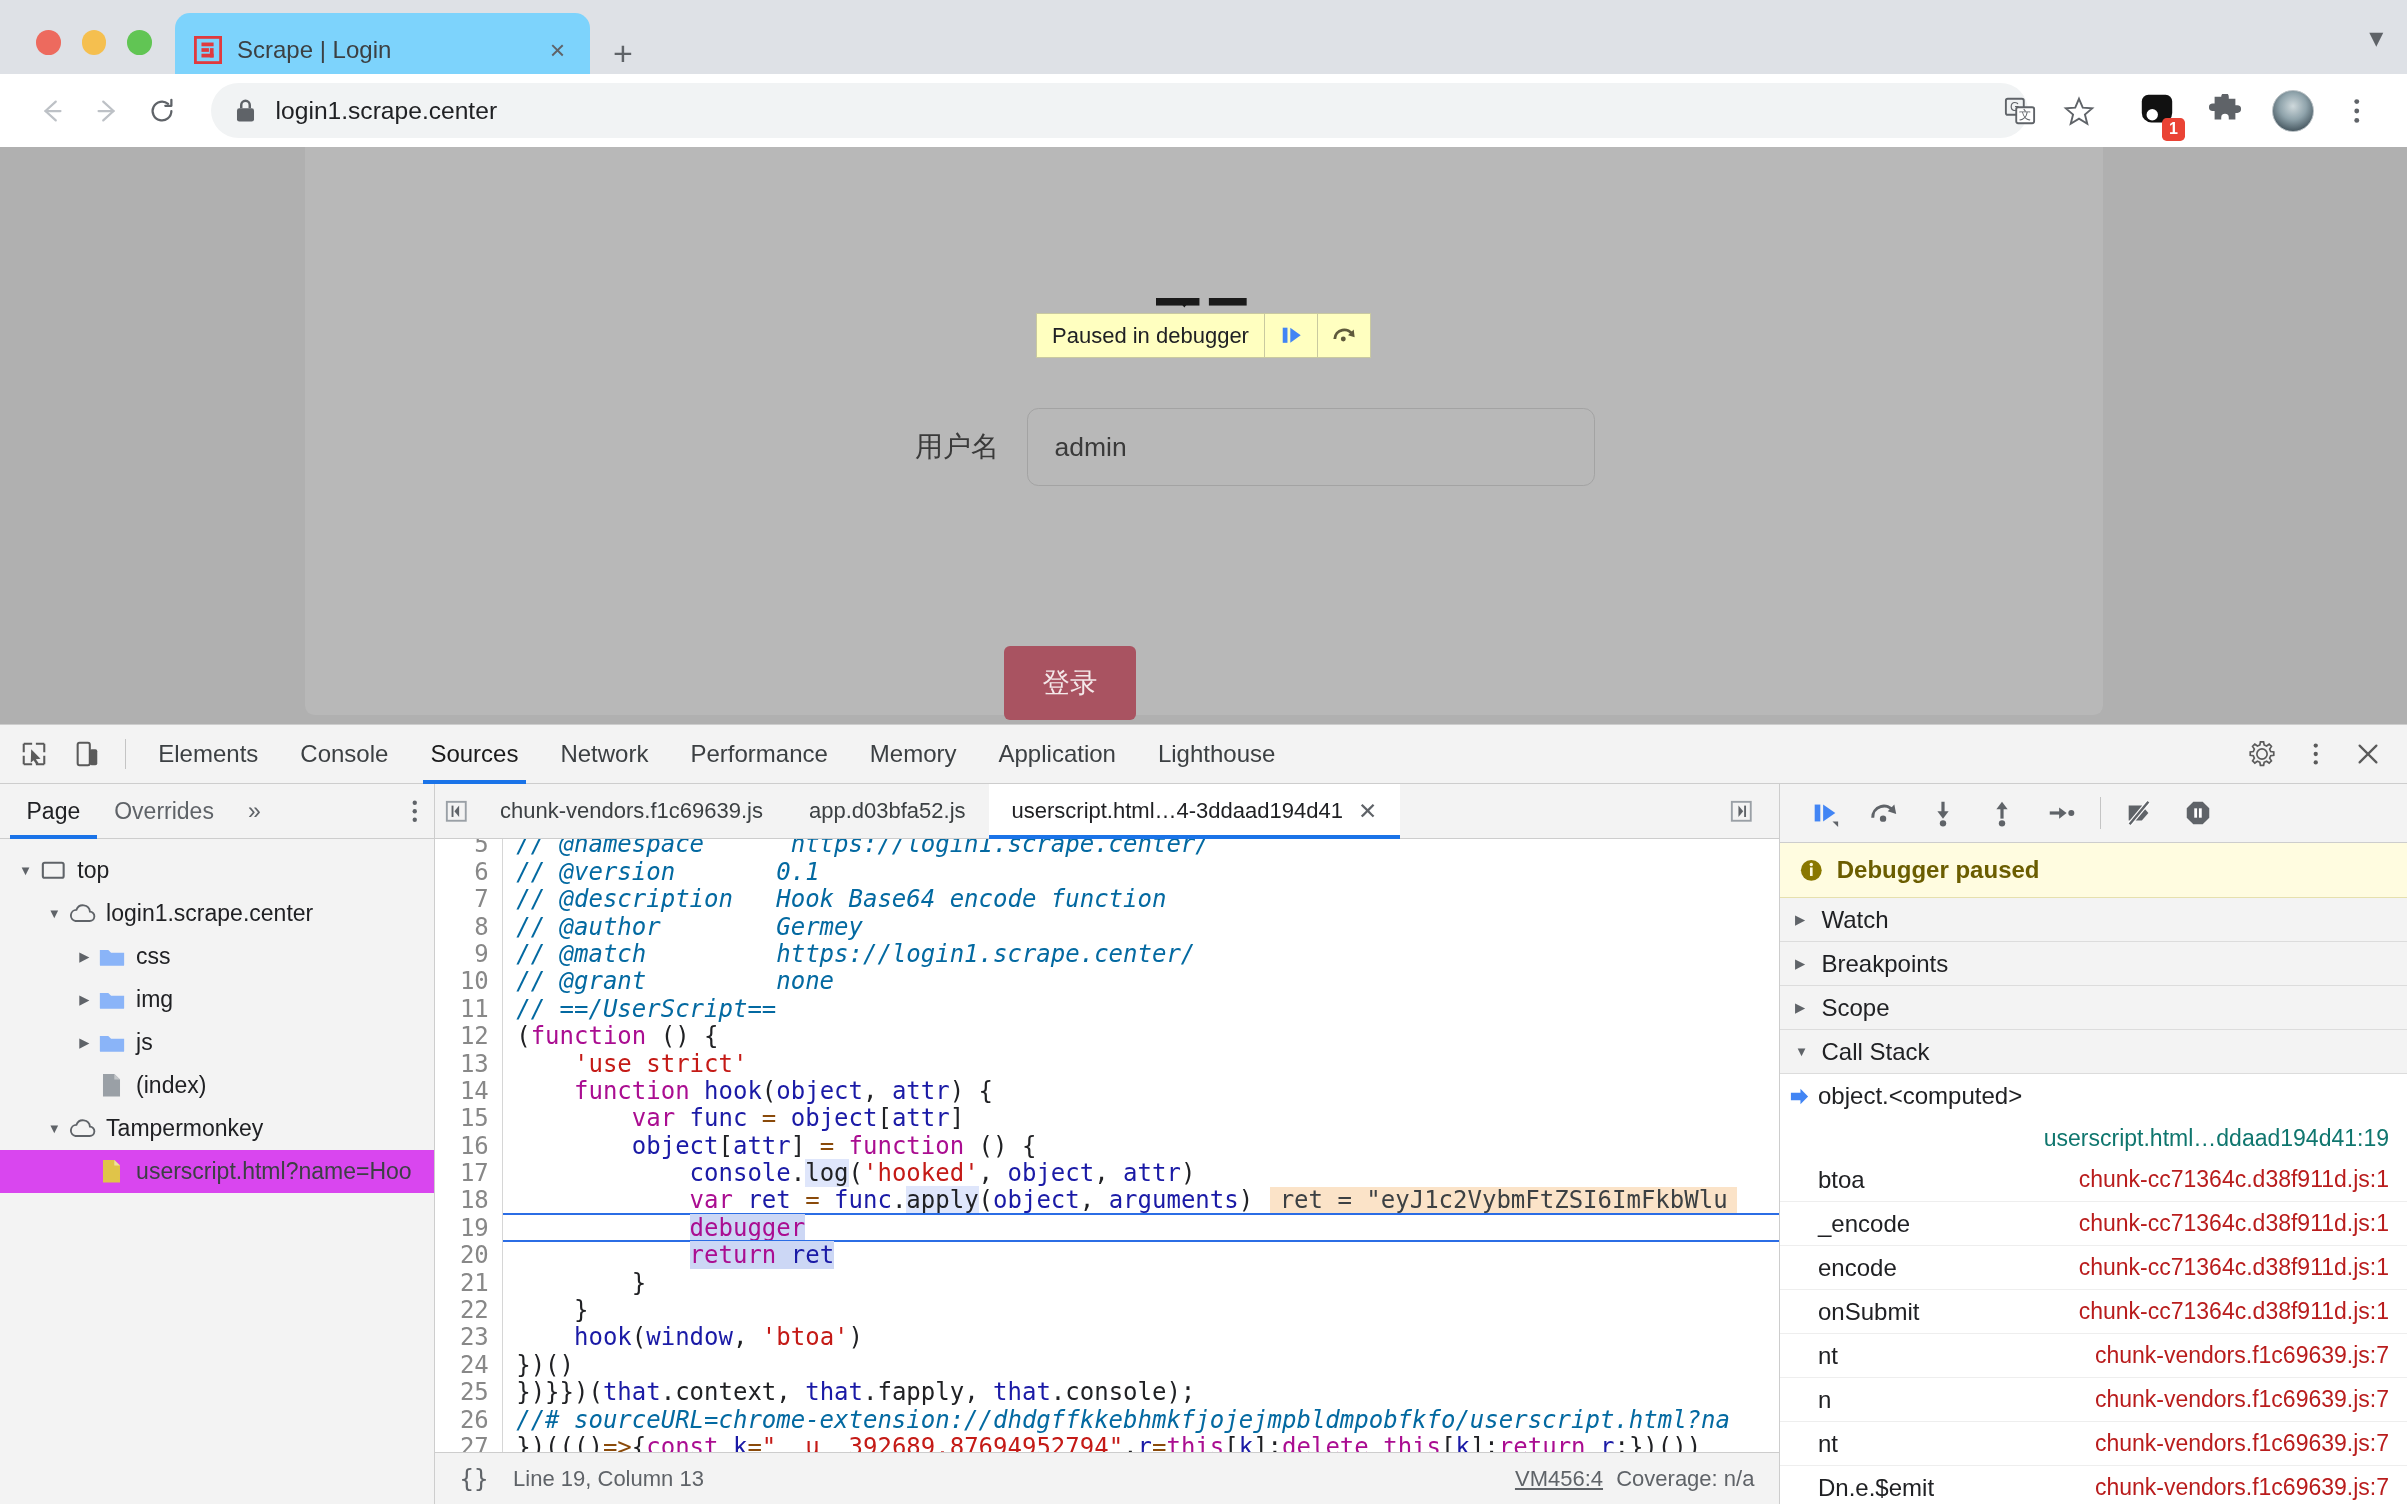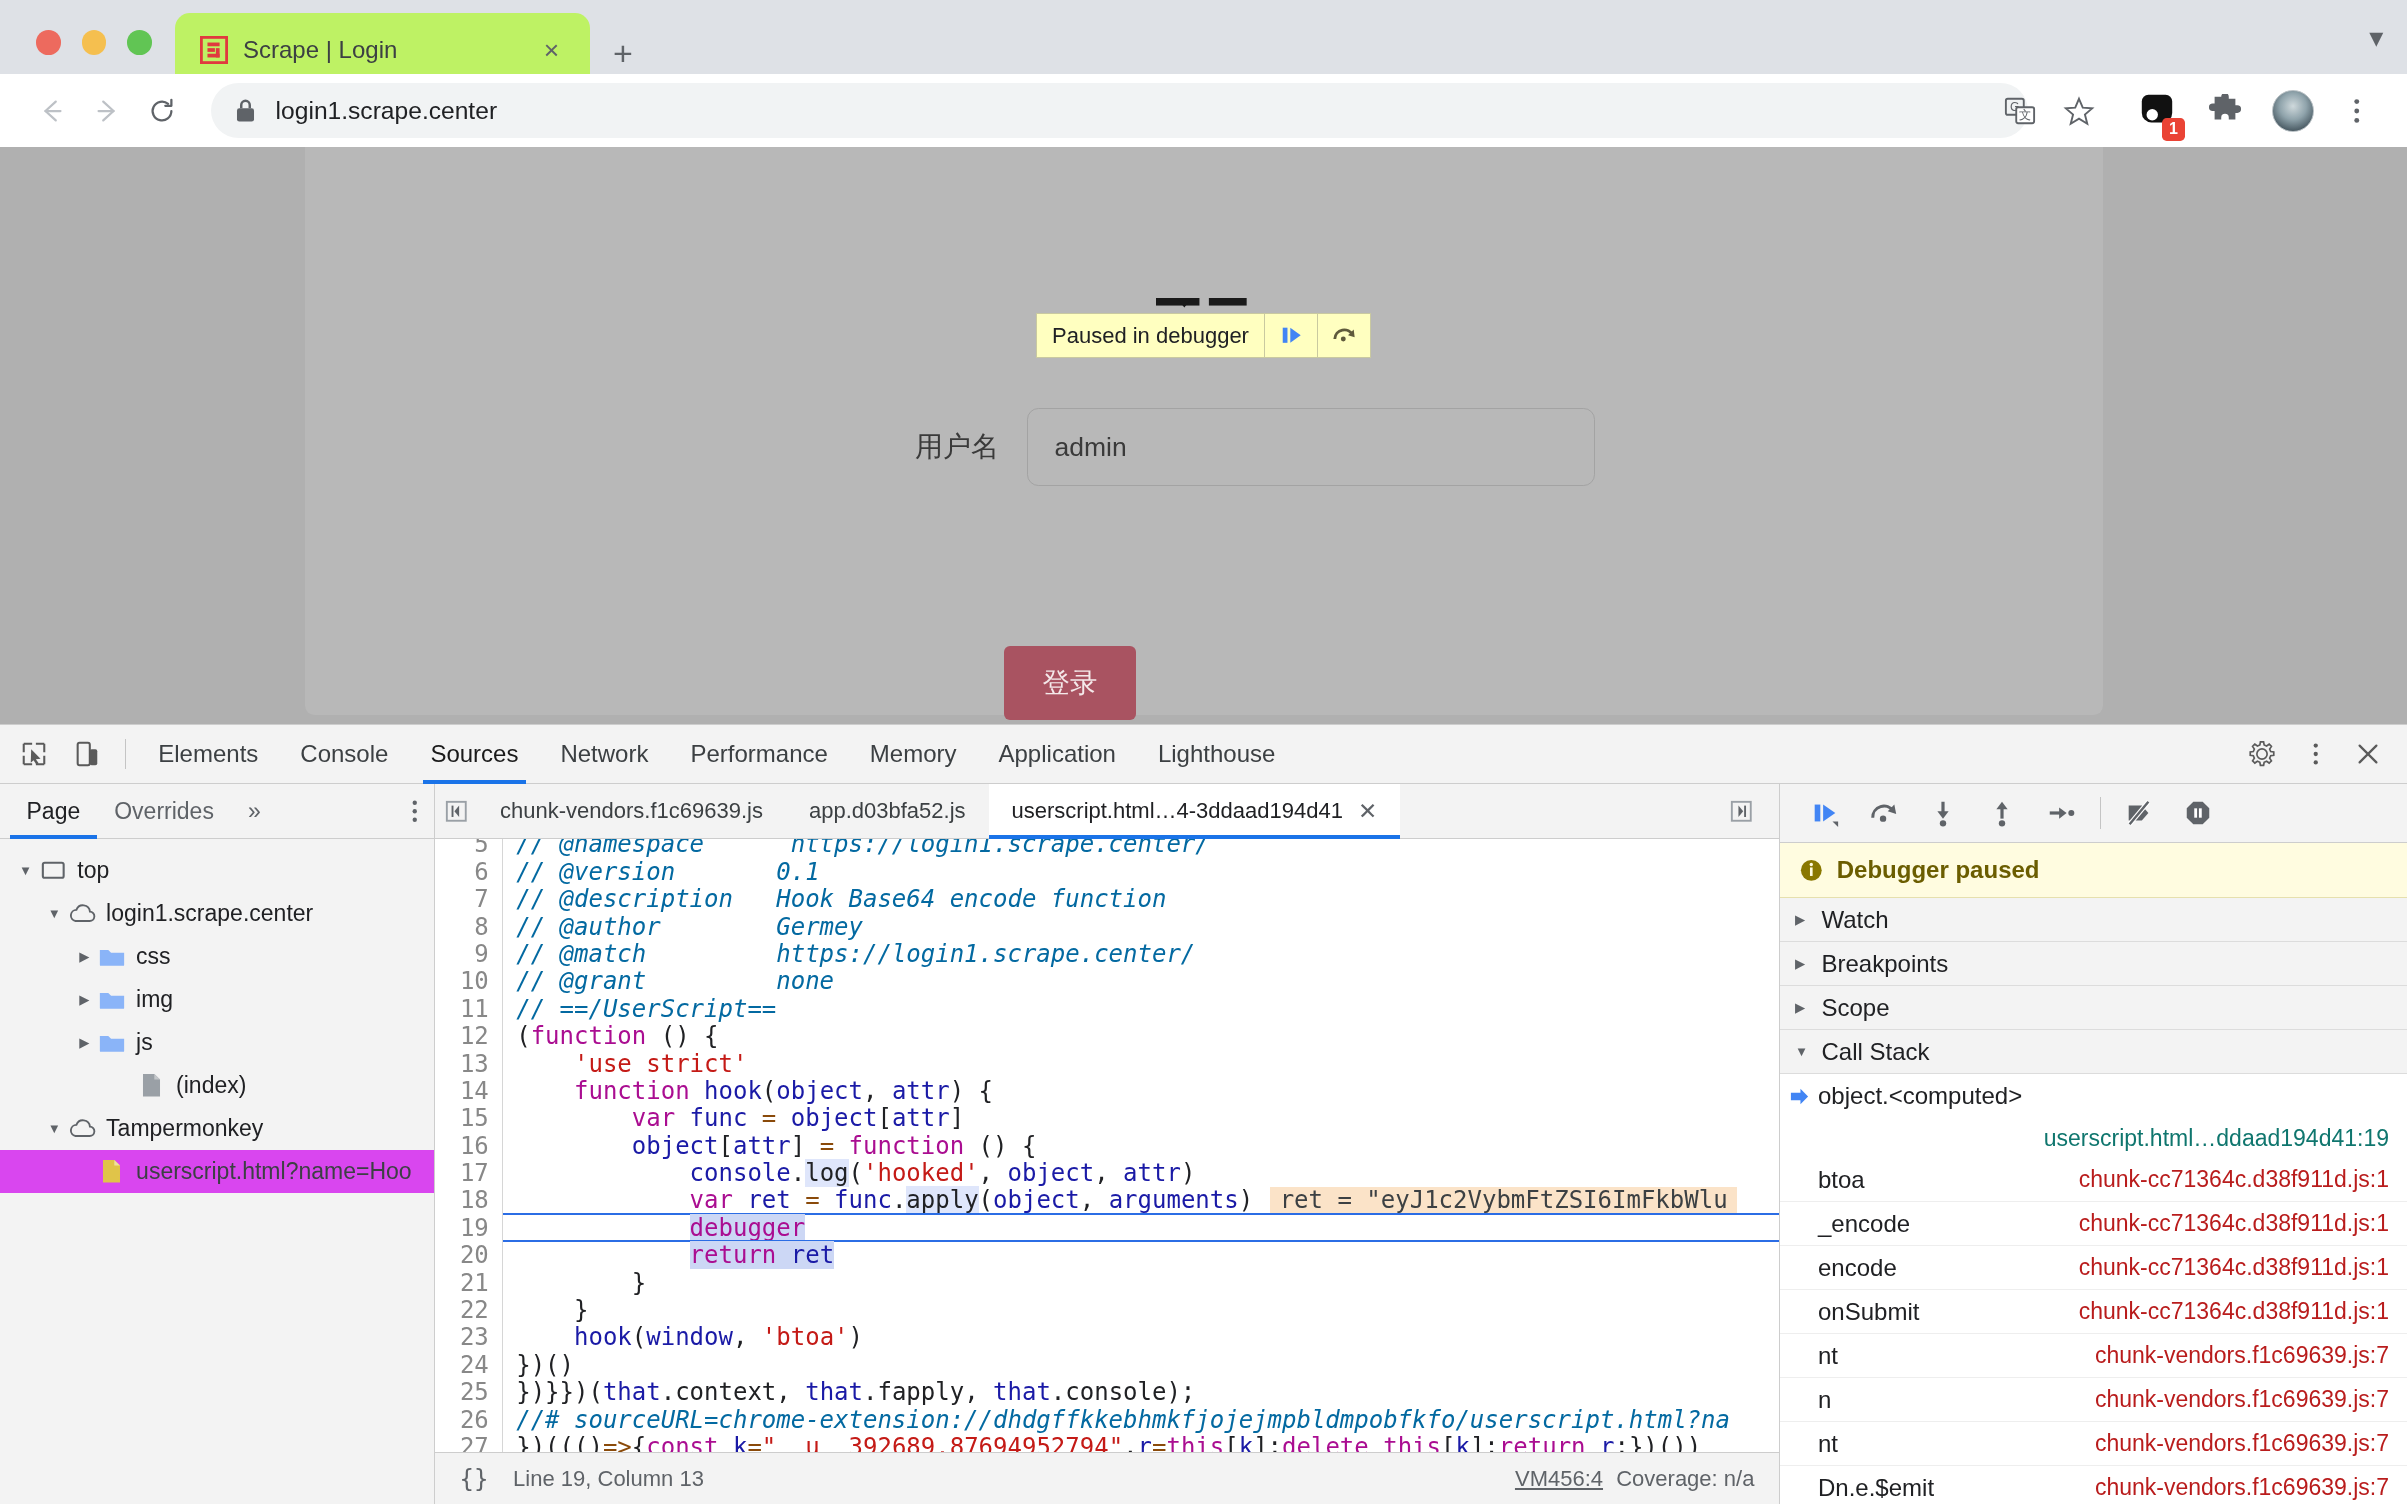--- a/index.html
+++ b/index.html
@@ -14,23 +14,23 @@
   .browser-chrome { width: 2408px; height: 147px; background: #dee1e6; position: relative; }
 
   .traffic-lights { position: absolute; left: 36px; top: 30px; display: flex; gap: 21px; }
   .tl { width: 24.6px; height: 24.6px; border-radius: 50%; }
   .tl.red { background: #ed6a5e; }
   .tl.yellow { background: #f5bf4f; }
   .tl.green { background: #61c554; }
 
   .tab-strip { position: absolute; left: 175px; top: 13.2px; display: flex; align-items: flex-end; }
   .tab {
-    width: 415px; height: 74px; background: #bef264;
+    width: 415px; height: 74px; background: #7dd3fc;
     border-radius: 15px 15px 0 0; display: flex; align-items: center;
-    padding: 0 25px; position: relative;
+    padding: 0 19px; position: relative;
   }
   .tab-favicon { width: 28px; height: 28px; flex: 0 0 28px; margin-right: 15px; }
   .tab-title { font-size: 24px; color: #3c4043; white-space: nowrap; flex: 1; }
   .tab-close { font-size: 26.5px; color: #5f6368; line-height: 1; padding: 0 5.7px; cursor: pointer; }
   .new-tab { margin-left: 23px; font-size: 34px; color: #5f6368; line-height: 1; padding-bottom: 17px; cursor: pointer; }
 
   .chrome-menu-right { position: absolute; right: 24.6px; top: 21px; font-size: 28px; color: #5f6368; cursor: pointer;}
 
   
   .toolbar { position: absolute; left: 0; top: 74px; width: 2408px; height: 73px; background: #ffffff; display: flex; align-items: center; padding: 0 24.6px; }
@@ -404,21 +404,21 @@
         <div class="tree-row" style="padding-left:72px">
           <span class="tw">▶</span>
           <span class="tree-icon">
             <svg viewBox="0 0 30 24" width="28" height="23">
                 <path d="M2 5 h9 l3 3 h14 v13 a1 1 0 0 1-1 1 H3 a1 1 0 0 1-1-1 z" fill="#8ab4f8"></path>
               </svg>
           </span>
           <span>js</span>
         </div>
 
-        <div class="tree-row" style="padding-left:112px">
+        <div class="tree-row" style="padding-left:72px">
           <span class="tw"></span>
           <span class="tree-icon">
             <svg viewBox="0 0 24 28" width="23" height="26.5">
                 <path d="M3 2 h12 l6 6 v18 H3 z" fill="#9aa0a6"></path>
                 <path d="M15 2 v6 h6" fill="#c4c7ca"></path>
               </svg>
           </span>
           <span>(index)</span>
         </div>
 

